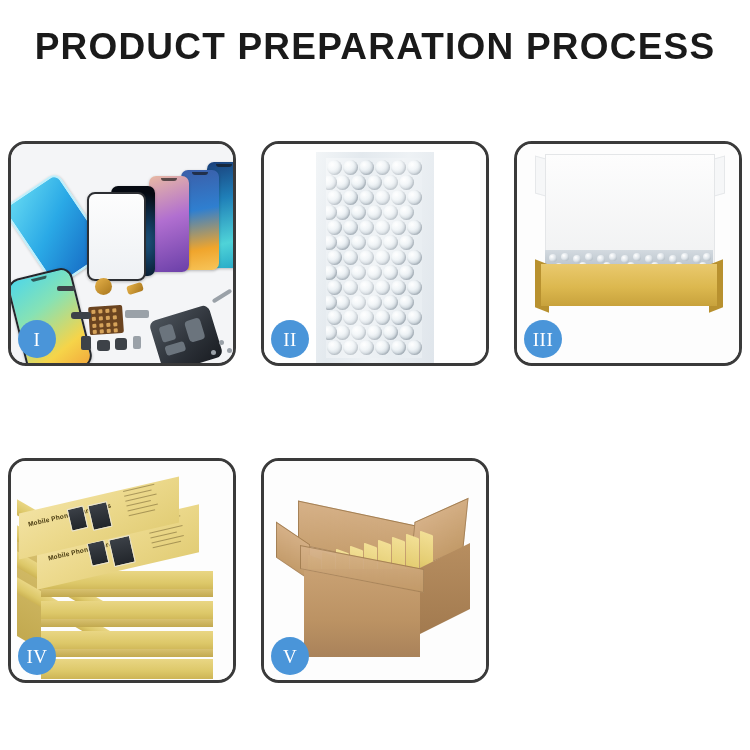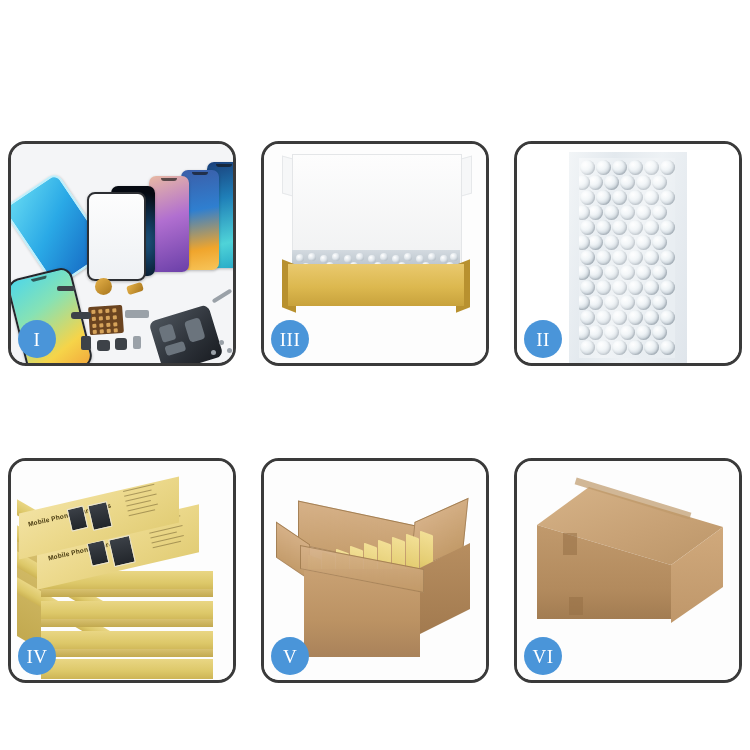--- a/index.html
+++ b/index.html
@@ -323,20 +323,21 @@
     position:absolute;
     background: rgba(190,152,106,.7);
   }
 </style>
 </head>
 <body>
 
 <div class="page">
 
   <div class="header">
+    <h1 class="title">PRODUCT PREPARATION PROCESS</h1>
   </div>
 
   <div class="grid">
 
     <div class="panel">
       <div class="panel-scene">
         <div class="p1-bg"></div>
         <div class="phone ph-film"></div>
         <div class="phone ph-teal">
             <span class="notch"></span>
@@ -386,62 +387,20 @@
         <div class="part" style="left:70px;top:192px;width:10px;height:14px;border-radius:2px;"></div>
         <div class="part" style="left:86px;top:196px;width:13px;height:11px;border-radius:3px;"></div>
         <div class="part" style="left:104px;top:194px;width:12px;height:12px;border-radius:3px;"></div>
         <div class="part grey" style="left:122px;top:192px;width:8px;height:13px;border-radius:2px;"></div>
         <div class="part grey" style="left:200px;top:150px;width:22px;height:4px;border-radius:2px;transform:rotate(-32deg);"></div>
         <div class="part grey round" style="left:208px;top:196px;width:5px;height:5px;"></div>
         <div class="part grey round" style="left:216px;top:204px;width:5px;height:5px;"></div>
         <div class="part grey round" style="left:200px;top:206px;width:5px;height:5px;"></div>
       </div>
       <div class="badge">I</div>
-    </div>
-
-    <div class="panel">
-      <div class="panel-scene">
-        <div class="p3-bg"></div>
-        <div class="k-lid-l"></div>
-        <div class="k-lid-r"></div>
-        <div class="k-lid"></div>
-        <div class="k-fill">
-          <b style="left:4px;top:4px"></b>
-            <b style="left:16px;top:3px"></b>
-            <b style="left:28px;top:5px"></b>
-            <b style="left:40px;top:3px"></b>
-            <b style="left:52px;top:5px"></b>
-            <b style="left:64px;top:3px"></b>
-            <b style="left:76px;top:5px"></b>
-            <b style="left:88px;top:3px"></b>
-            <b style="left:100px;top:5px"></b>
-            <b style="left:112px;top:3px"></b>
-            <b style="left:124px;top:5px"></b>
-            <b style="left:136px;top:3px"></b>
-            <b style="left:148px;top:5px"></b>
-            <b style="left:158px;top:3px"></b>
-          <b style="left:10px;top:13px"></b>
-            <b style="left:22px;top:14px"></b>
-            <b style="left:34px;top:12px"></b>
-            <b style="left:46px;top:14px"></b>
-            <b style="left:58px;top:12px"></b>
-            <b style="left:70px;top:14px"></b>
-            <b style="left:82px;top:12px"></b>
-            <b style="left:94px;top:14px"></b>
-            <b style="left:106px;top:12px"></b>
-            <b style="left:118px;top:14px"></b>
-            <b style="left:130px;top:12px"></b>
-            <b style="left:142px;top:14px"></b>
-            <b style="left:154px;top:12px"></b>
-        </div>
-        <div class="k-left"></div>
-        <div class="k-right"></div>
-        <div class="k-front"></div>
-      </div>
-      <div class="badge">III</div>
     </div>
 
     <div class="panel">
       <div class="panel-scene">
         <div class="p2-bg"></div>
         <div class="bw-sheet"></div>
         <div class="bw-inner">
           <div class="bubble" style="left:1px;top:2px"></div>
             <div class="bubble" style="left:17px;top:2px"></div>
             <div class="bubble" style="left:33px;top:2px"></div>
@@ -521,20 +480,62 @@
             <div class="bubble" style="left:65px;top:182px"></div>
             <div class="bubble" style="left:81px;top:182px"></div>
         </div>
         <div class="bw-gloss"></div>
       </div>
       <div class="badge">II</div>
     </div>
 
     <div class="panel">
       <div class="panel-scene">
+        <div class="p3-bg"></div>
+        <div class="k-lid-l"></div>
+        <div class="k-lid-r"></div>
+        <div class="k-lid"></div>
+        <div class="k-fill">
+          <b style="left:4px;top:4px"></b>
+            <b style="left:16px;top:3px"></b>
+            <b style="left:28px;top:5px"></b>
+            <b style="left:40px;top:3px"></b>
+            <b style="left:52px;top:5px"></b>
+            <b style="left:64px;top:3px"></b>
+            <b style="left:76px;top:5px"></b>
+            <b style="left:88px;top:3px"></b>
+            <b style="left:100px;top:5px"></b>
+            <b style="left:112px;top:3px"></b>
+            <b style="left:124px;top:5px"></b>
+            <b style="left:136px;top:3px"></b>
+            <b style="left:148px;top:5px"></b>
+            <b style="left:158px;top:3px"></b>
+          <b style="left:10px;top:13px"></b>
+            <b style="left:22px;top:14px"></b>
+            <b style="left:34px;top:12px"></b>
+            <b style="left:46px;top:14px"></b>
+            <b style="left:58px;top:12px"></b>
+            <b style="left:70px;top:14px"></b>
+            <b style="left:82px;top:12px"></b>
+            <b style="left:94px;top:14px"></b>
+            <b style="left:106px;top:12px"></b>
+            <b style="left:118px;top:14px"></b>
+            <b style="left:130px;top:12px"></b>
+            <b style="left:142px;top:14px"></b>
+            <b style="left:154px;top:12px"></b>
+        </div>
+        <div class="k-left"></div>
+        <div class="k-right"></div>
+        <div class="k-front"></div>
+      </div>
+      <div class="badge">III</div>
+    </div>
+
+    <div class="panel">
+      <div class="panel-scene">
         <div class="p4-bg"></div>
 
         <div class="stack-side" style="left:6px;top:72px;width:24px;height:110px;transform:skewY(30deg);"></div>
         <div class="stack-layer" style="left:6px;top:66px;width:96px;height:16px;transform:skewY(30deg);"></div>
         <div class="stack-layer" style="left:6px;top:92px;width:96px;height:16px;transform:skewY(30deg);"></div>
         <div class="stack-layer" style="left:6px;top:118px;width:96px;height:16px;transform:skewY(30deg);"></div>
         <div class="stack-layer" style="left:6px;top:144px;width:96px;height:16px;transform:skewY(30deg);"></div>
 
         <div class="stack-layer" style="left:30px;top:110px;width:172px;height:20px;"></div>
         <div class="stack-side" style="left:30px;top:128px;width:172px;height:8px;"></div>
@@ -593,27 +594,15 @@
 
         <div class="c-topedge"></div>
         <div class="c-side"></div>
         <div class="c-front"></div>
 
         <div class="flap" style="left:36px;top:96px;width:122px;height:22px;transform:skewY(11deg);opacity:.95;"></div>
       </div>
       <div class="badge">V</div>
     </div>
 
-    <div class="panel">
-      <div class="panel-scene">
-        <div class="p6-bg"></div>
-        <div class="s-top"></div>
-        <div class="s-front"></div>
-        <div class="s-side"></div>
-        <div class="s-tape" style="left:56px;top:34px;width:120px;height:7px;transform:rotate(17deg);"></div>
-        <div class="s-seam" style="left:46px;top:72px;width:14px;height:22px;"></div>
-        <div class="s-seam" style="left:52px;top:136px;width:14px;height:18px;"></div>
-      </div>
-      <div class="badge">VI</div>
-    </div>
 
   </div>
 </div>
 
 </body></html>

